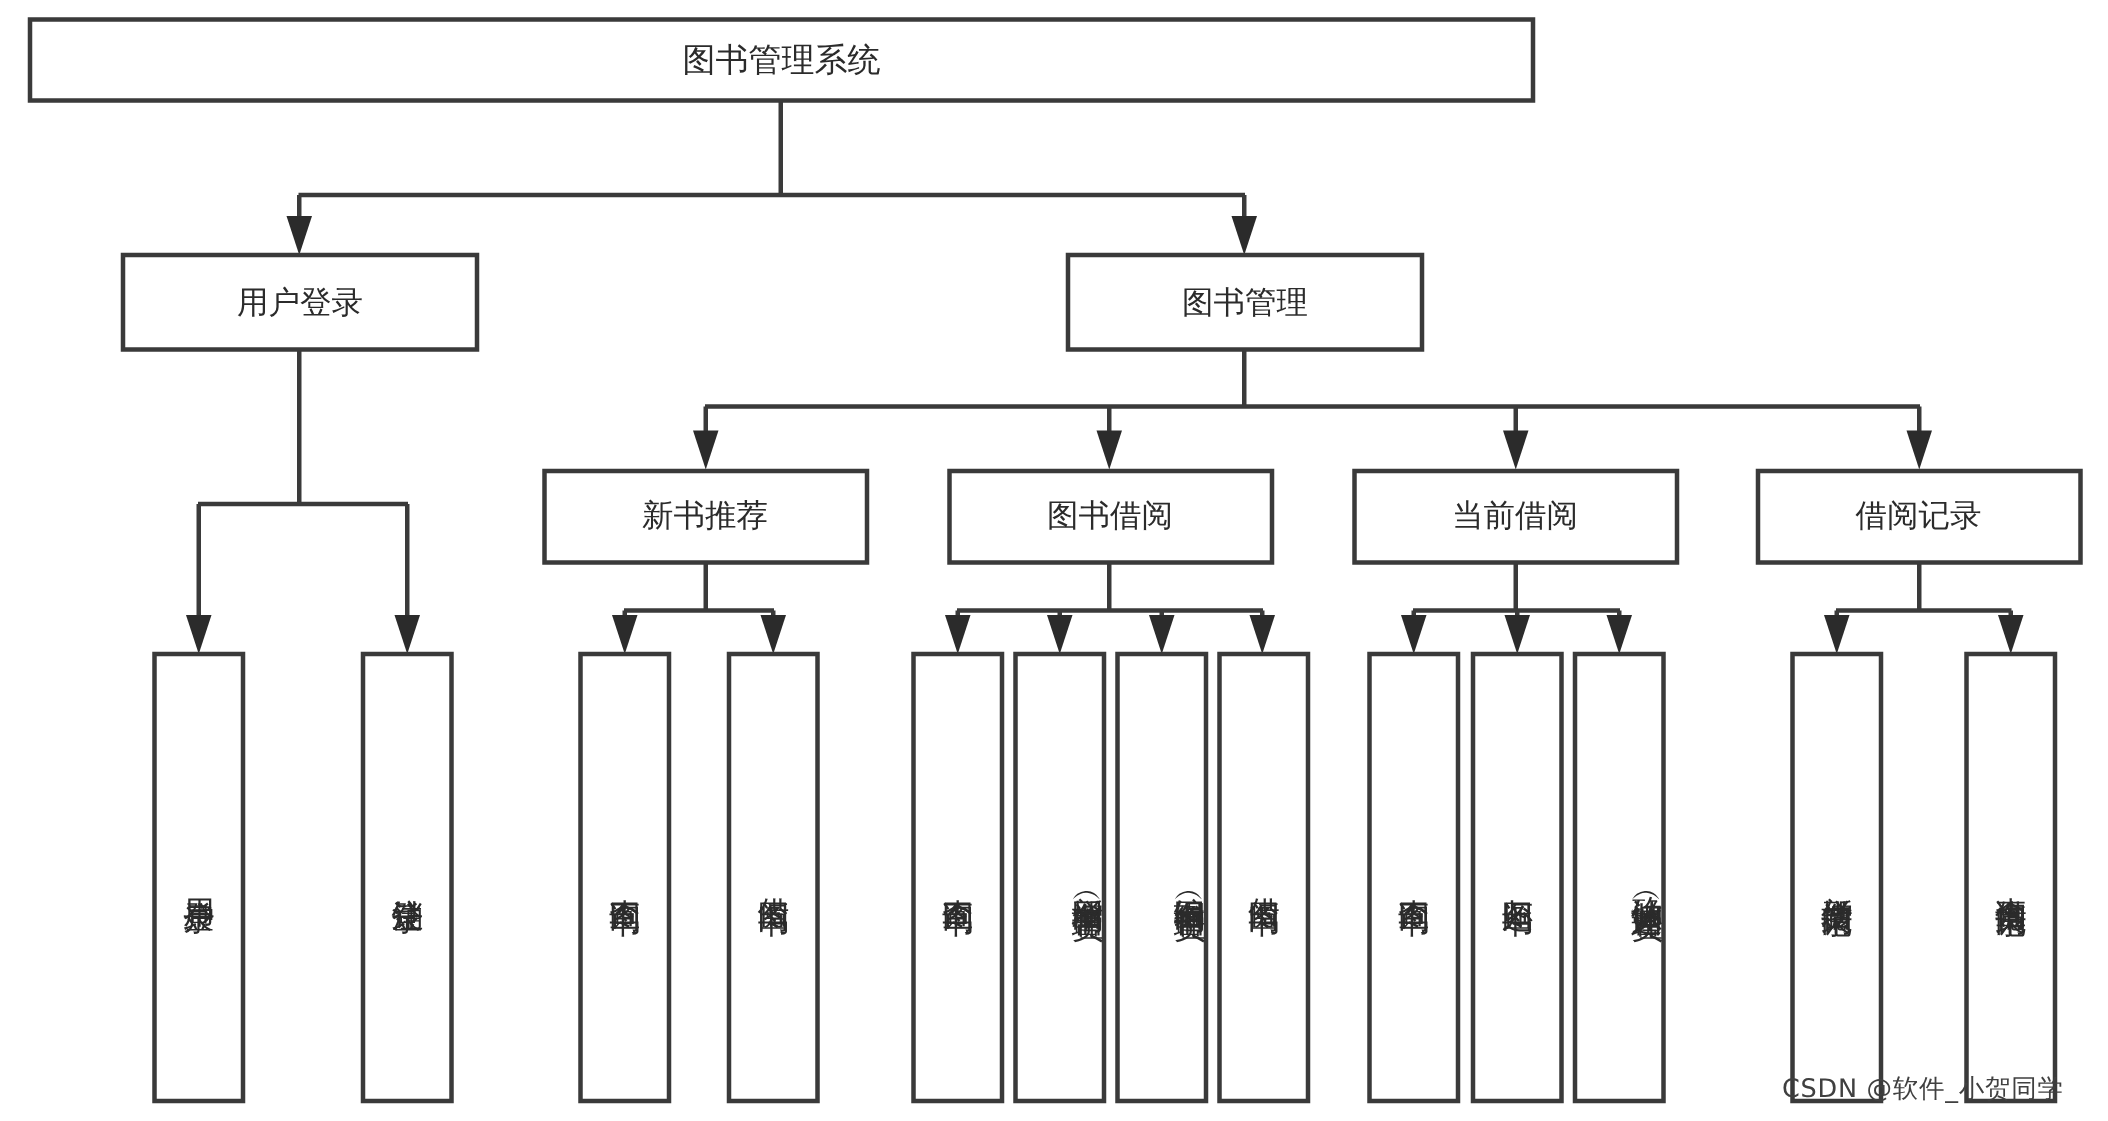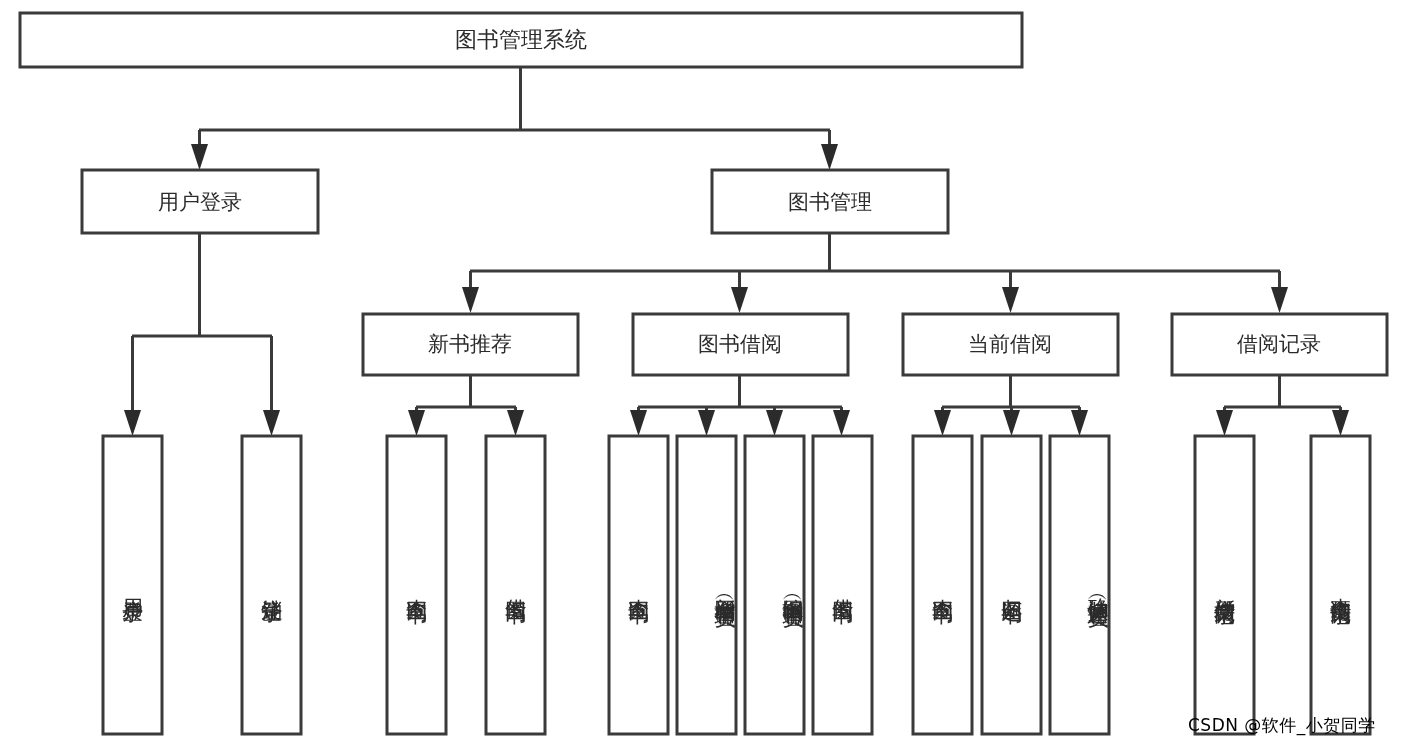--- a/index.html
+++ b/index.html
@@ -62,21 +62,21 @@
     white-space: nowrap;
     text-align: center;
     pointer-events: none;
   }
   .watermark {
     position: absolute;
     left: 1188px;
     top: 714px;
     font-family: "DejaVu Sans", "Liberation Sans", sans-serif;
     font-size: 17px;
-    color: #000000;
+    color: #404040;
     white-space: nowrap;
     letter-spacing: 0.5px;
   }
 </style>
 </head>
 <body>
 
 <div id="diagram-root">
 
   <svg class="diagram-canvas" viewBox="0 0 1405 747" xmlns="http://www.w3.org/2000/svg">

